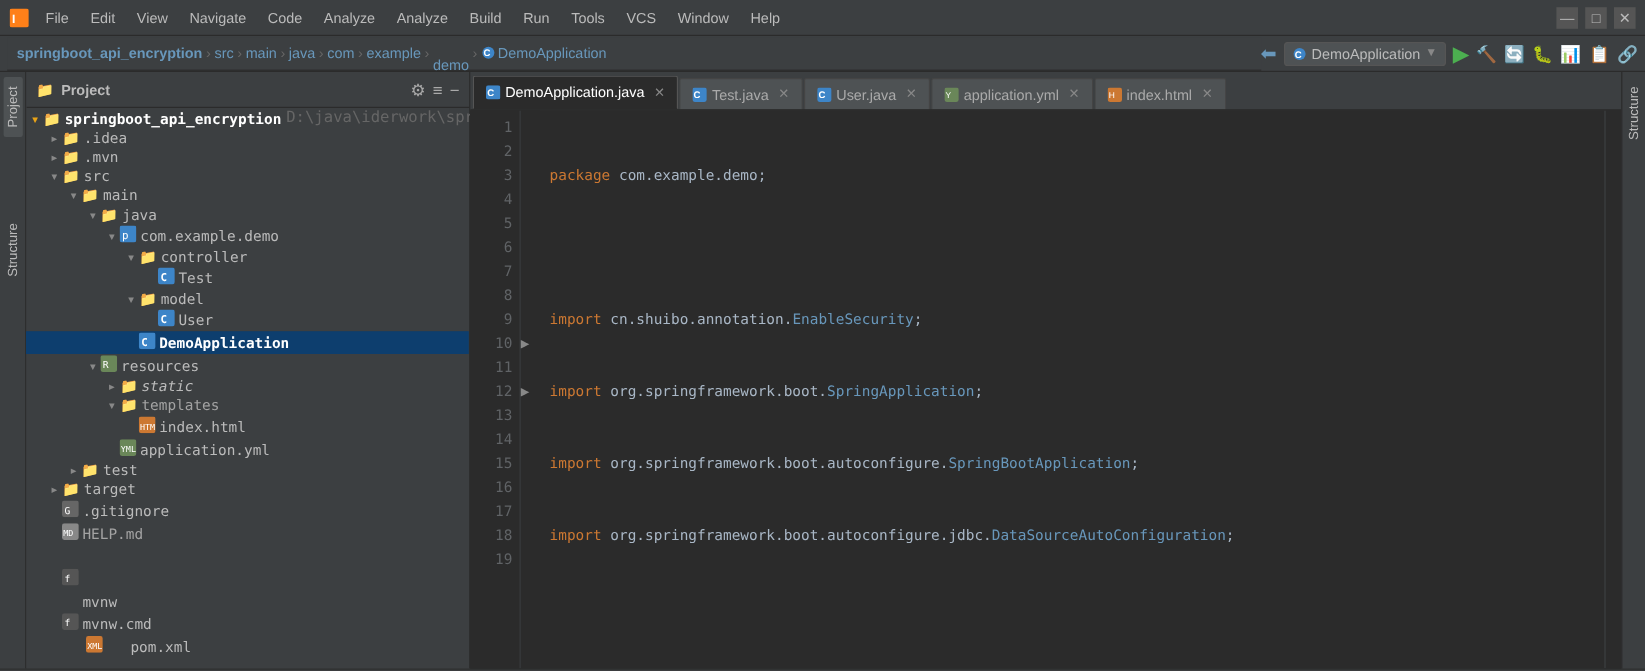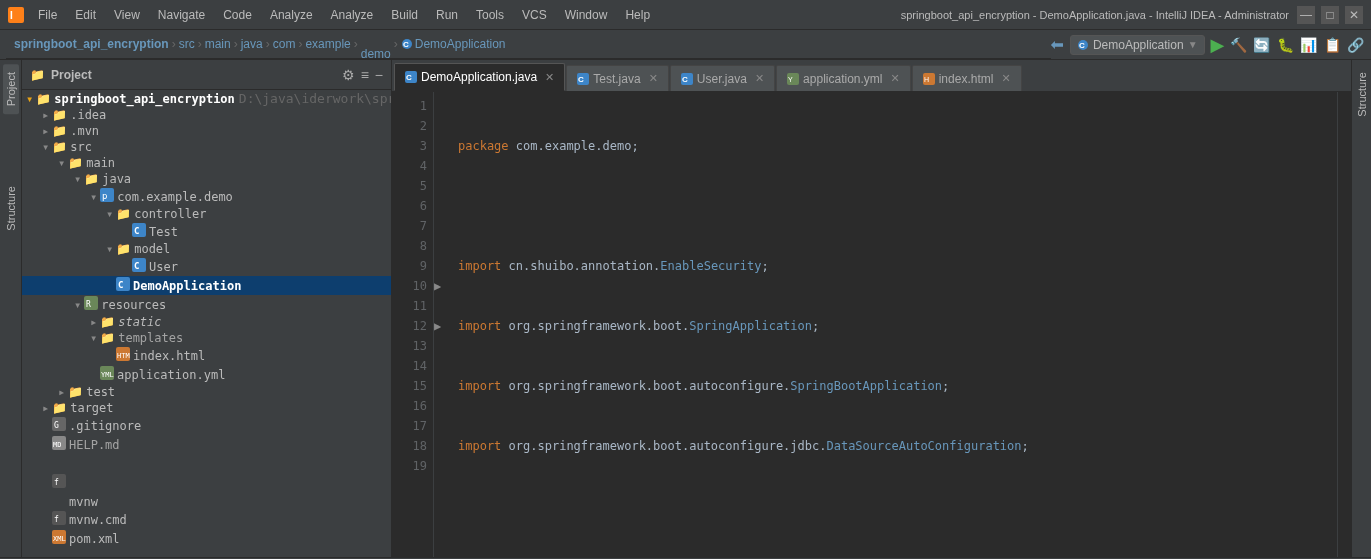--- a/index.html
+++ b/index.html
@@ -54,21 +54,20 @@
     <span class="menu-item">Code</span>
     <span class="menu-item">Analyze</span>
     <span class="menu-item">Analyze</span>
     <span class="menu-item">Build</span>
     <span class="menu-item">Run</span>
     <span class="menu-item">Tools</span>
     <span class="menu-item">VCS</span>
     <span class="menu-item">Window</span>
     <span class="menu-item">Help</span>
   </div>
-  <span style="color:#bbb;font-size:11px;flex:0 0 auto;">springboot_api_encryption - DemoApplication.java - IntelliJ IDEA - Administrator</span>
   <div style="display:flex;gap:6px;margin-left:8px;">
     <div style="width:18px;height:18px;background:#555;display:flex;align-items:center;justify-content:center;cursor:pointer;font-size:12px;color:#bbb;">—</div>
     <div style="width:18px;height:18px;background:#555;display:flex;align-items:center;justify-content:center;cursor:pointer;font-size:12px;color:#bbb;">□</div>
     <div style="width:18px;height:18px;background:#555;display:flex;align-items:center;justify-content:center;cursor:pointer;font-size:12px;color:#bbb;">✕</div>
   </div>
 </div>
 
 <div style="display:flex;height:30px;background:#3c3f41;border-bottom:1px solid #2b2b2b;align-items:center;padding:0 6px;">
   <div id="breadcrumb-bar" style="display:flex;align-items:center;gap:3px;font-size:12px;flex:1;">
     <span style="color:#6897bb;font-weight:bold;">springboot_api_encryption</span>
@@ -318,21 +317,21 @@
         <span style="width:10px;display:inline-block;"></span>
         <span style="margin-right:3px;">
           <svg width="14" height="14" viewBox="0 0 14 14">
               <rect width="14" height="14" fill="#555" rx="2"></rect>
               <text x="2" y="11" font-size="8" fill="#fff">f</text>
             </svg>
         </span>
         <span style="color:#bbb;">mvnw.cmd</span>
       </div>
 
-      <div class="tree-item" style="padding-left:20px;">
+      <div class="tree-item" style="padding-left:20px;gap:20px;">
         <span style="width:10px;display:inline-block;"></span>
         <span style="margin-right:3px;">
           <svg width="14" height="14" viewBox="0 0 14 14">
               <rect width="14" height="14" fill="#cc7832" rx="2"></rect>
               <text x="1" y="11" font-size="7" fill="#fff">XML</text>
             </svg>
         </span>
         <span style="color:#bbb;">pom.xml</span>
       </div>
 

